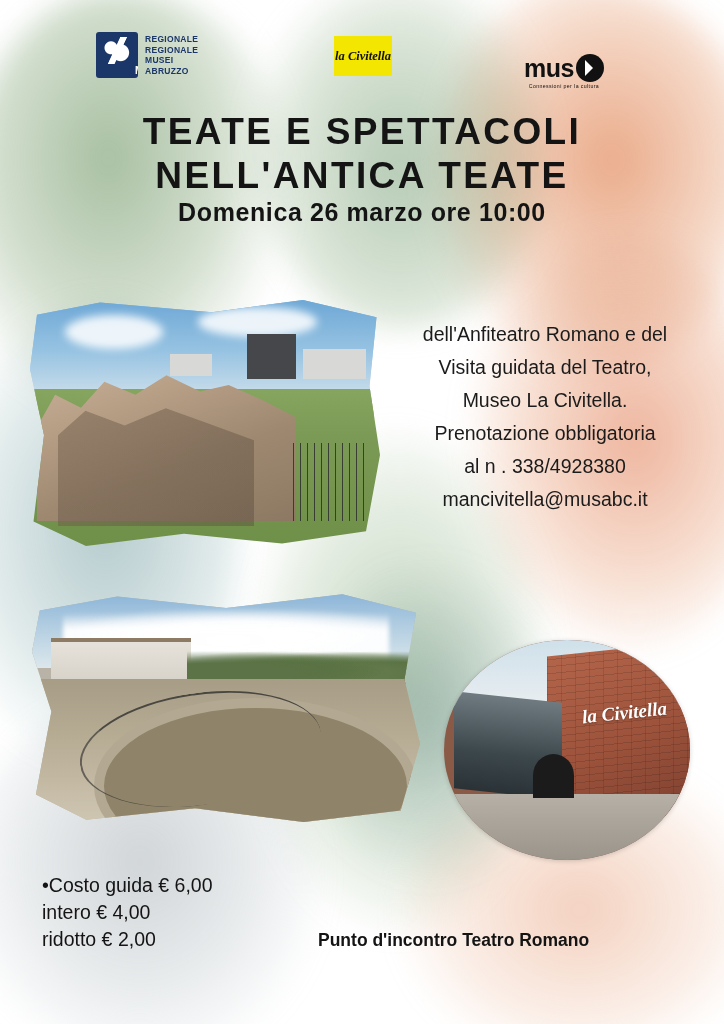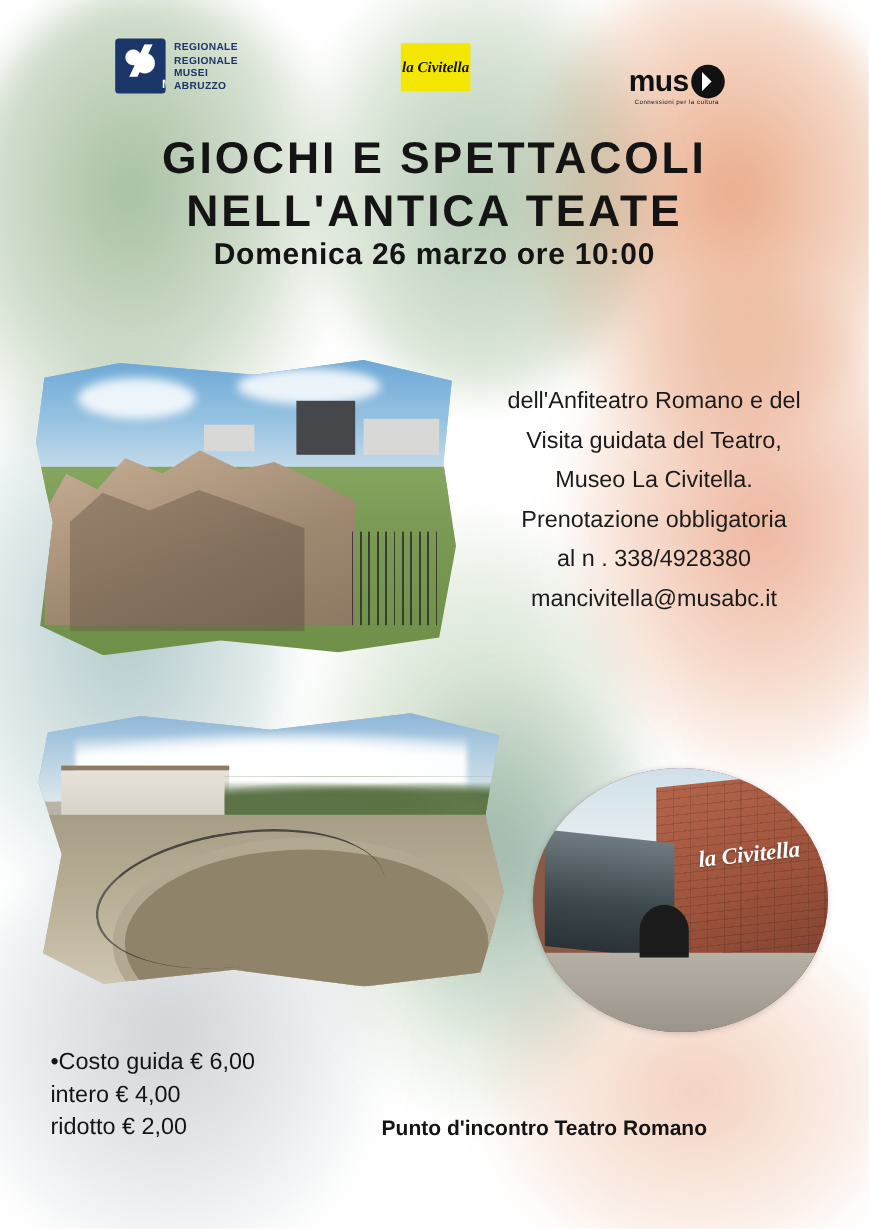--- a/index.html
+++ b/index.html
@@ -450,21 +450,21 @@
     <div class="logo-musa">
       <div class="musa-row">
         <span class="musa-word">mus</span>
         <span class="musa-mark"></span>
       </div>
       <div class="musa-tag">Connessioni per la cultura</div>
     </div>
   </div>
 
   <div class="title">
-    <div>GIOCHI E SPETTACOLI</div>
+    <div>TEATE E SPETTACOLI</div>
     <div>NELL'ANTICA TEATE</div>
   </div>
   <div class="subtitle">Domenica 26 marzo ore 10:00</div>
 
   <div class="info">
     <div>dell'Anfiteatro Romano e del</div>
     <div>Visita guidata del Teatro,</div>
     <div>Museo La Civitella.</div>
     <div>Prenotazione obbligatoria</div>
     <div>al n . 338/4928380</div>

